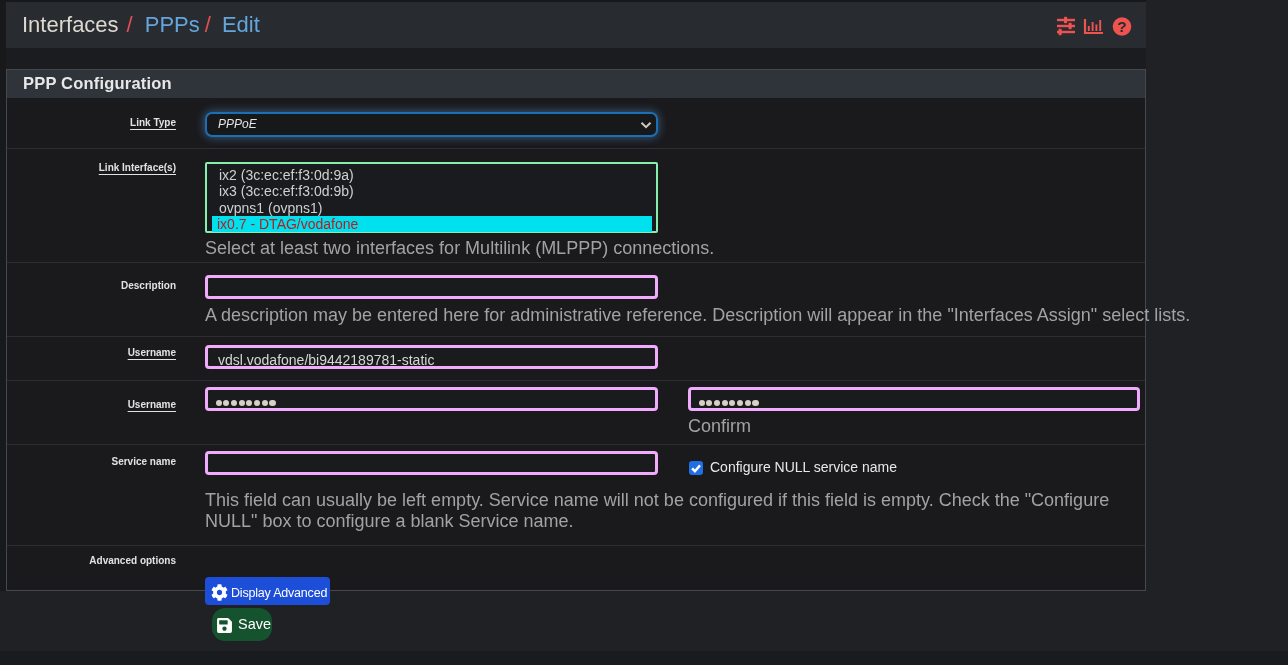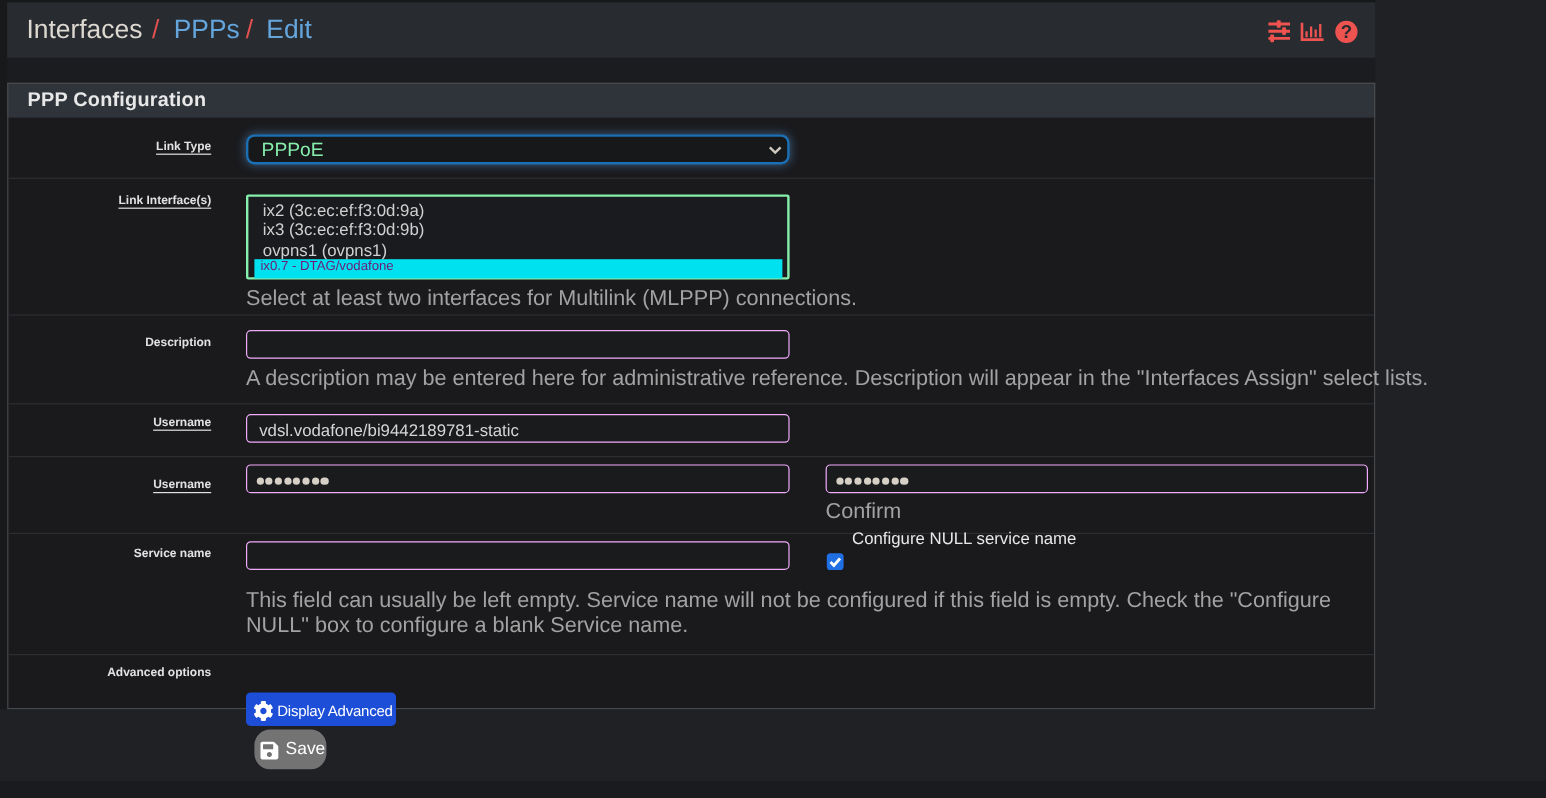--- a/index.html
+++ b/index.html
@@ -20,33 +20,33 @@
 #panel { left:6px; top:69px; width:1140px; height:522px; background:#1a1a1d; border:1px solid #46484c; }
 #phead { left:6px; top:69px; width:1140px; height:29px; background:#2f343a; border:1px solid #46484c; border-bottom:none; }
 #phead span { position:absolute; left:16px; top:5px; font-size:16.5px; letter-spacing:0.2px; line-height:1; font-weight:bold; color:#e8e8e8; }
 
 .sepline { left:7px; width:1138px; height:1px; background:#2c2e30; }
 
 .lbl { font-size:10px; line-height:1; font-weight:bold; color:#e2e2e2; text-align:right; width:170px; left:6px; }
 .lbl.u { text-decoration:underline; text-underline-offset:3px; }
 .help { font-size:18px; line-height:1; color:#a2a2a2; }
 
-.inp { background:#1a1b1d; border:1px solid #f0abfc; border-radius:4px; font-size:14px; color:#d6d6d6; }
+.inp { background:#1a1b1d; border:3px solid #f0abfc; border-radius:4px; font-size:14px; color:#d6d6d6; }
 
 #sel { left:205px; top:112px; width:453px; height:25px; background:#17181a; border:2px solid #1a6fb5; border-radius:7px; box-shadow:0 0 8px 1px rgba(90,160,225,0.45); }
-#sel span { position:absolute; left:11px; top:4px; font-size:16px; line-height:1; color:#86efac; }
+#sel span { position:absolute; left:11px; top:4px; font-size:12px; line-height:1; color:#e5e5e5;font-style:italic; }
 
 #listbox { left:205px; top:162px; width:453px; height:71px; background:#191b1e; border:2px solid #86efac; border-radius:2px; font-size:14px; color:#d0d0d0; }
 #listbox .opt { position:absolute; left:12px; line-height:1; }
 #hl { left:212px; top:215.5px; width:440px; height:16px; background:#00e1f0; }
-#hl span { position:absolute; left:5px; top:1px; font-size:11px; line-height:1; color:#701a75; }
+#hl span { position:absolute; left:5px; top:1px; font-size:14px; line-height:1; color:#b91c1c; }
 
 #btnadv { left:205px; top:577px; width:125px; height:28px; background:#1d4ed8; border-radius:4px; }
 #btnadv span { position:absolute; left:26px; top:10px; font-size:12.5px; letter-spacing:-0.2px; line-height:1; color:#fff; white-space:nowrap; }
-#btnsave { left:212px; top:608px; width:60px; height:33px; background:#737373; border-radius:13px; }
+#btnsave { left:212px; top:608px; width:60px; height:33px; background:#14532d; border-radius:13px; }
 #btnsave span { position:absolute; left:26px; top:9px; font-size:14.5px; line-height:1; color:#fff; }
 
 .dots { position:absolute; left:7.5px; top:10px; display:flex; }
 .dots i { width:6.2px; height:6.2px; border-radius:50%; background:#d6d0c6; margin-right:1.5px; }
 #cb { left:689px; top:461px; width:14px; height:14px; background:#216fe4; border-radius:3px; }
 </style>
 </head>
 <body>
 <div class="abs" id="band"></div>
 <div class="abs" id="topstrip"></div>
@@ -150,21 +150,21 @@
   </div>
 <div class="abs help" style="left:688px; top:417px;text-align:right;">Confirm</div>
 
 <div class="abs lbl" style="top:457px;">Service name</div>
 <div class="abs inp" style="left:205px; top:451px; width:453px; height:24px;"></div>
 <div class="abs" id="cb">
   <svg width="14" height="14" viewBox="0 0 14 14">
       <path d="M3.1 7.4 L5.9 10.2 L11 4.4" stroke="#fff" stroke-width="2.4" fill="none"></path>
     </svg>
 </div>
-<div class="abs" style="left:710px; top:441px; font-size:14px; line-height:1; color:#e8e8e8;">Configure NULL service name</div>
+<div class="abs" style="left:710px; top:460px; font-size:14px; line-height:1; color:#e8e8e8;">Configure NULL service name</div>
 <div class="abs help" style="left:205px; top:490px; width:908px; line-height:20.6px;">This field can usually be left empty. Service name will not be configured if this field is empty. Check the "Configure NULL" box to configure a blank Service name.</div>
 
 <div class="abs lbl" style="top:556px;">Advanced options</div>
 <div class="abs" id="btnadv">
   <svg style="position:absolute; left:6px; top:7px;" width="17" height="17" viewBox="0 0 512 512">
       <path fill="#fff" d="M487.4 315.7l-42.6-24.6c4.3-23.2 4.3-47 0-70.2l42.6-24.6c4.9-2.8 7.1-8.6 5.5-14-11.1-35.6-30-67.8-54.7-94.6-3.8-4.1-10-5.1-14.8-2.3L380.8 110c-17.9-15.4-38.5-27.3-60.8-35.1V25.8c0-5.6-3.9-10.5-9.4-11.7-36.7-8.2-74.3-7.8-109.2 0-5.5 1.2-9.4 6.1-9.4 11.7V75c-22.2 7.9-42.8 19.8-60.8 35.1L88.7 85.5c-4.9-2.8-11-1.9-14.8 2.3-24.7 26.7-43.6 58.9-54.7 94.6-1.7 5.4.6 11.2 5.5 14L67.3 221c-4.3 23.2-4.3 47 0 70.2l-42.6 24.6c-4.9 2.8-7.1 8.6-5.5 14 11.1 35.6 30 67.8 54.7 94.6 3.8 4.1 10 5.1 14.8 2.3l42.6-24.6c17.9 15.4 38.5 27.3 60.8 35.1v49.2c0 5.6 3.9 10.5 9.4 11.7 36.7 8.2 74.3 7.8 109.2 0 5.5-1.2 9.4-6.1 9.4-11.7v-49.2c22.2-7.9 42.8-19.8 60.8-35.1l42.6 24.6c4.9 2.8 11 1.9 14.8-2.3 24.7-26.7 43.6-58.9 54.7-94.6 1.5-5.5-.7-11.3-5.6-14.1zM256 336c-44.1 0-80-35.9-80-80s35.9-80 80-80 80 35.9 80 80-35.9 80-80 80z"></path>
     </svg>
   <span>Display Advanced</span>
 </div>
 <div class="abs" id="btnsave">

